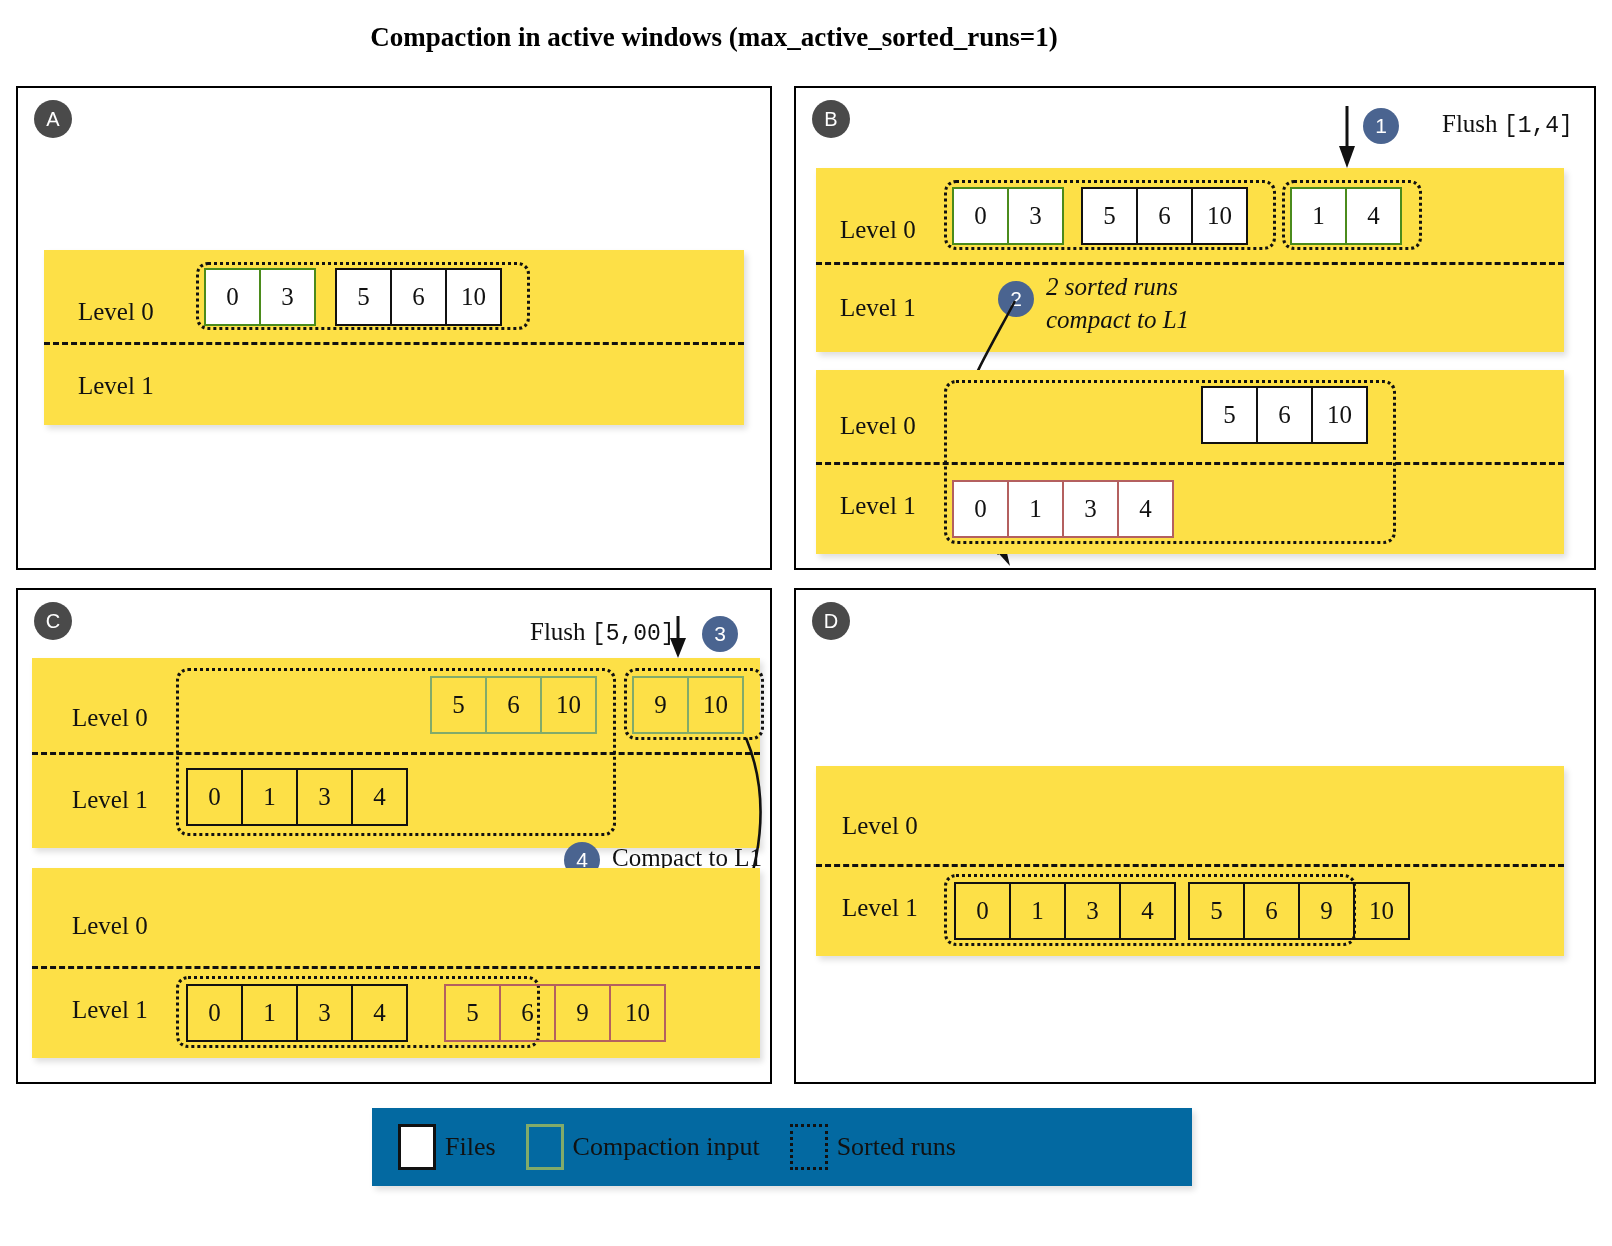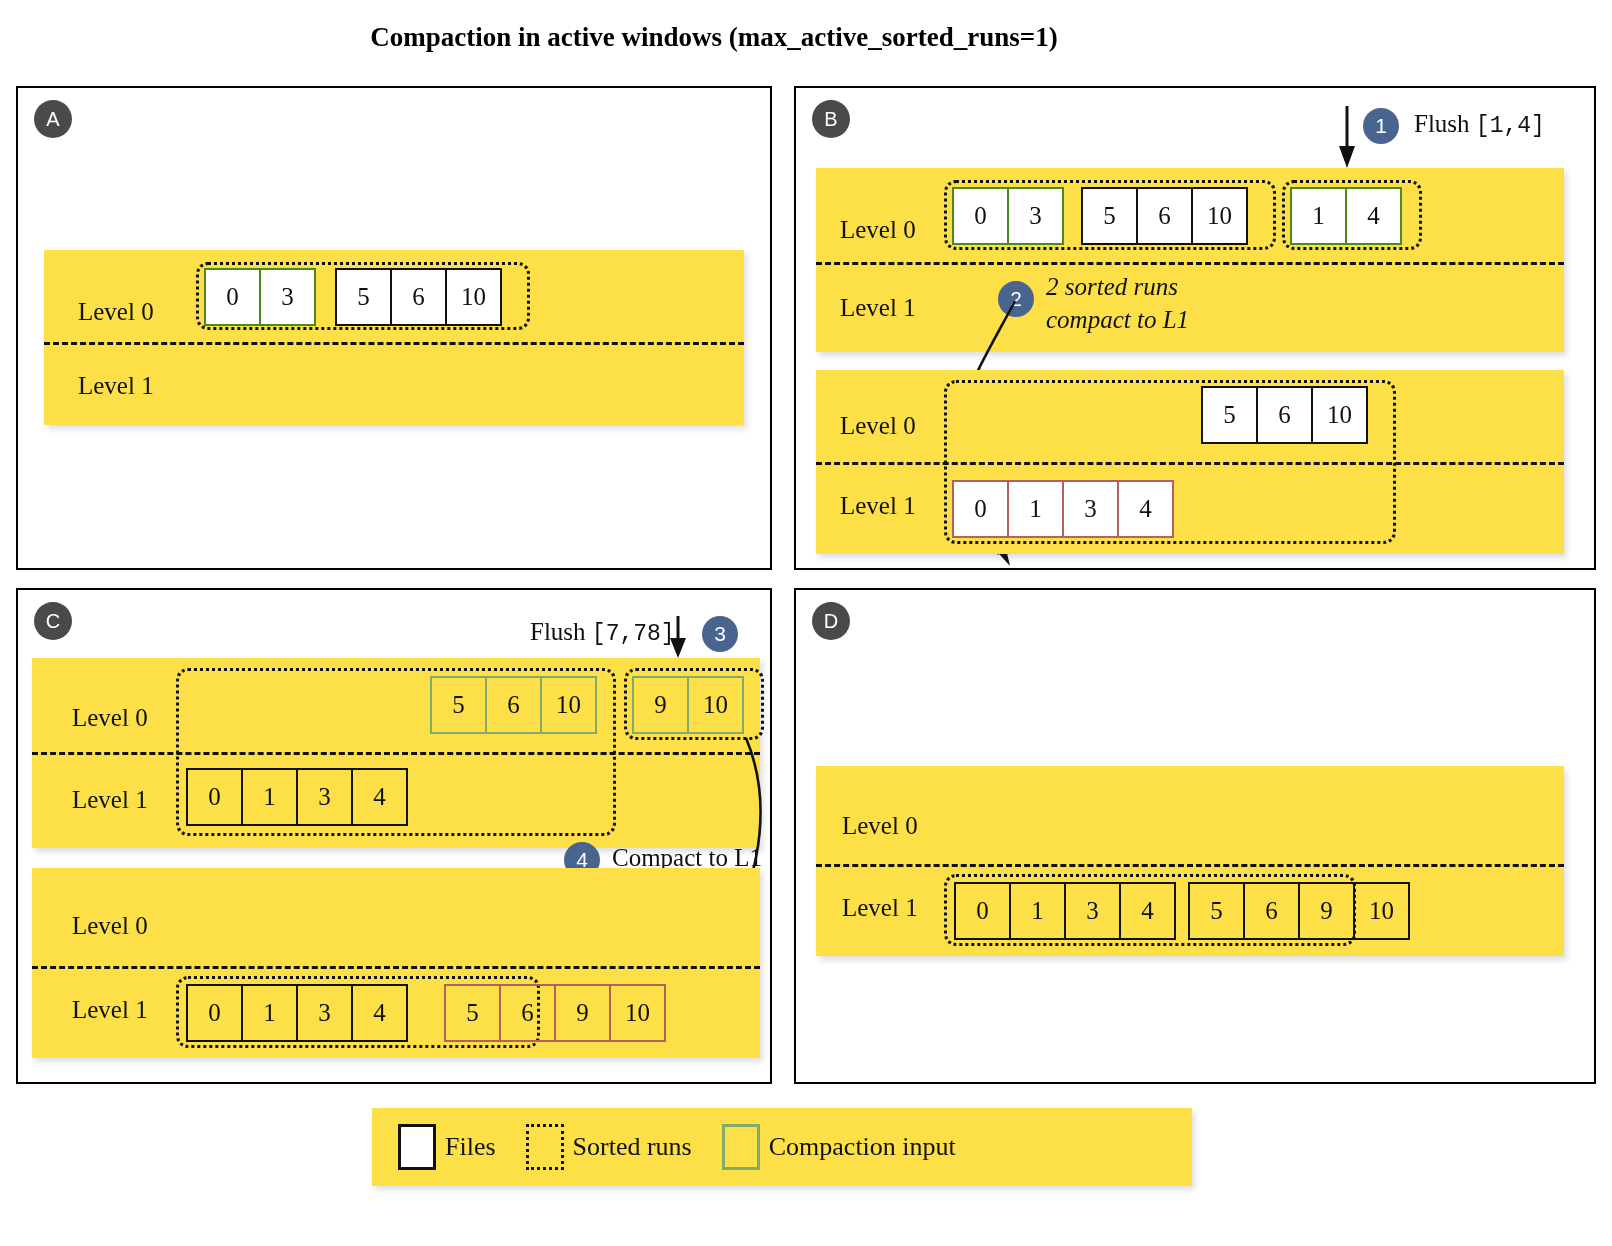--- a/index.html
+++ b/index.html
@@ -105,21 +105,21 @@
   svg.overlay {
     position:absolute; left:0; top:0;
     width:100%; height:100%;
     overflow:visible; pointer-events:none;
   }
 
   
   #legend {
     position:absolute; left:372px; top:1108px;
     width:820px; height:78px;
-    background:#fde047;
+    background:#0369a1;
     box-shadow:3px 4px 6px rgba(0,0,0,0.13);
     display:flex; align-items:center;
     padding-left:26px;
   }
   .legend-item { display:flex; align-items:center; }
   .legend-swatch {
     width:38px; height:46px; background:#fff; margin-right:9px;
   }
   .sw-files  { border:3px solid #111; }
   .sw-runs   { border:3px dotted #111; background:transparent; }
@@ -159,21 +159,21 @@
 </div>
 
 <div class="panel" id="panel-b">
   <div class="panel-badge">B</div>
 
   <svg class="overlay">
     <line x1="551" y1="18" x2="551" y2="66" stroke="#111" stroke-width="3"></line>
     <polygon points="551,80 543,58 559,58" fill="#111"></polygon>
   </svg>
   <div class="num-badge" style="left:567px; top:20px;">1</div>
-  <div class="annot" style="left:618px; top:22px;"><span>Flush </span><span class="mono">[1,4]</span></div>
+  <div class="annot" style="left:646px; top:22px;"><span>Flush </span><span class="mono">[1,4]</span></div>
 
   <div class="state" style="left:20px; top:80px; width:748px; height:184px;">
     <div class="level-label" style="left:24px; top:48px;">Level 0</div>
     <div class="divider" style="top:94px;"></div>
     <div class="level-label" style="left:24px; top:126px;">Level 1</div>
 
     <div class="sr" style="left:128px; top:12px; width:332px; height:70px;"></div>
     <div class="sr" style="left:466px; top:12px; width:140px; height:70px;"></div>
 
     <div class="run green" style="left:136px; top:19px;">
@@ -219,21 +219,21 @@
       <div class="cell">1</div>
       <div class="cell">3</div>
       <div class="cell">4</div>
     </div>
   </div>
 </div>
 
 <div class="panel" id="panel-c">
   <div class="panel-badge">C</div>
 
-  <div class="annot" style="left:512px; top:28px;"><span>Flush </span><span class="mono">[7,78]</span></div>
+  <div class="annot" style="left:512px; top:28px;"><span>Flush </span><span class="mono">[5,00]</span></div>
   <svg class="overlay">
     <line x1="660" y1="26" x2="660" y2="54" stroke="#111" stroke-width="3"></line>
     <polygon points="660,68 652,48 668,48" fill="#111"></polygon>
   </svg>
   <div class="num-badge" style="left:684px; top:26px;">3</div>
 
   <div class="state" style="left:14px; top:68px; width:728px; height:190px;">
     <div class="level-label" style="left:40px; top:46px;">Level 0</div>
     <div class="divider" style="top:94px;"></div>
     <div class="level-label" style="left:40px; top:128px;">Level 1</div>
@@ -312,20 +312,20 @@
     </div>
   </div>
 </div>
 
 <div id="legend">
   <div class="legend-item">
     <div class="legend-swatch sw-files"></div>
     <div class="legend-label">Files</div>
   </div>
   <div class="legend-item">
+    <div class="legend-swatch sw-input"></div>
+    <div class="legend-label">Compaction input</div>
+  </div>
+  <div class="legend-item">
     <div class="legend-swatch sw-runs"></div>
     <div class="legend-label">Sorted runs</div>
   </div>
-  <div class="legend-item">
-    <div class="legend-swatch sw-input"></div>
-    <div class="legend-label">Compaction input</div>
-  </div>
 </div>
 
 </body></html>

